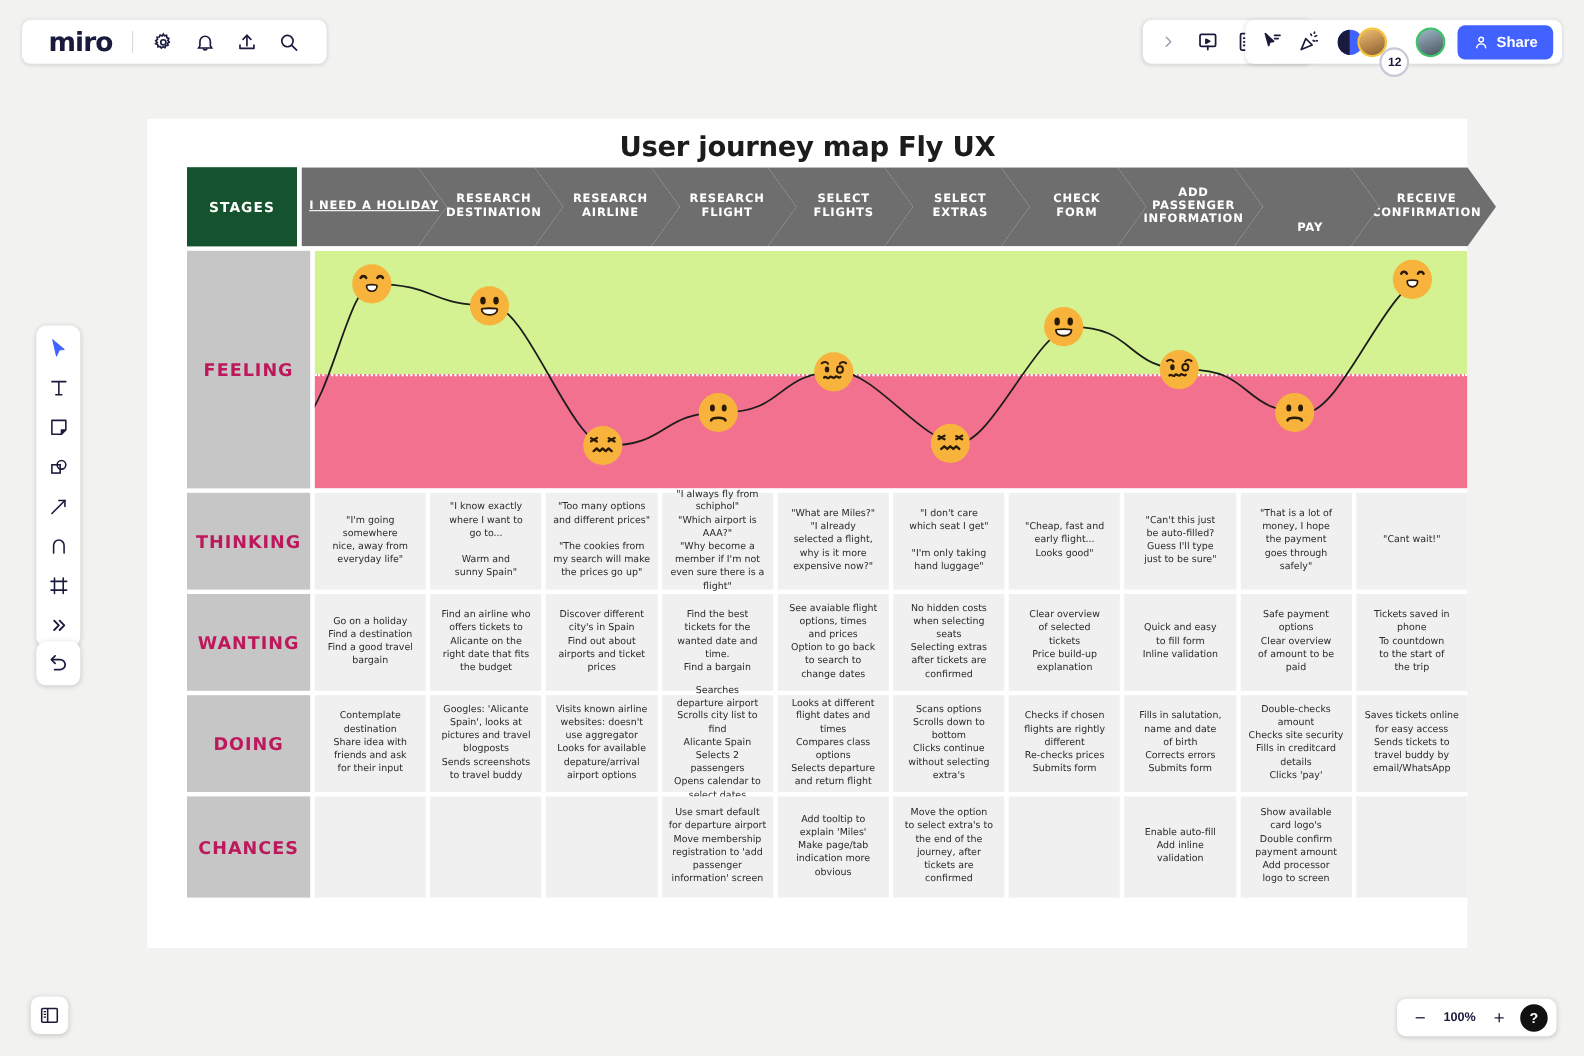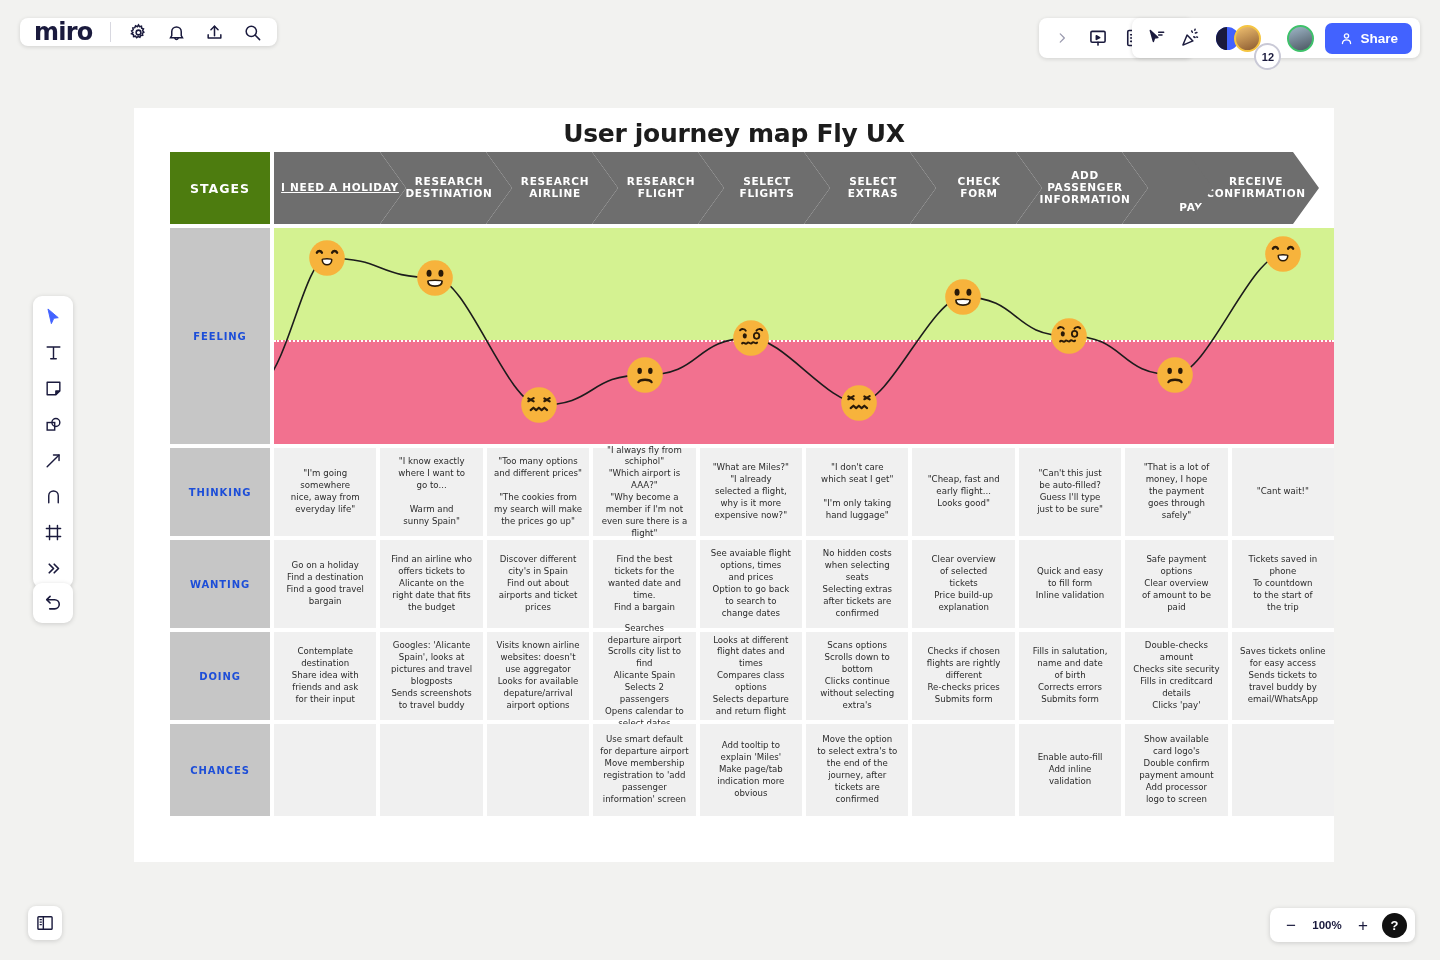--- a/index.html
+++ b/index.html
@@ -8,22 +8,22 @@
     width: 1440px; height: 960px;
     background: #f2f2f0;
     font-family: "Liberation Sans", sans-serif;
     overflow: hidden;
   }
   #app { position: relative; width: 1440px; height: 960px; }
 
   
   .topbar-left {
     position: absolute; left: 20px; top: 18px;
-    height: 28px; background: #fff; border-radius: 8px;
-    display: flex; align-items: center; padding: 0 14px;
+    height: 40px; background: #fff; border-radius: 8px;
+    display: flex; align-items: center; padding: 0 24px;
     box-shadow: 0 1px 4px rgba(0,0,0,.14);
     gap: 16px;
   }
   .miro-logo {
     font-family: "DejaVu Sans", sans-serif;
     font-size: 24px; font-weight: 700; color: #1a1a3d;
     letter-spacing: -0.8px; line-height: 1; padding-right: 2px;
   }
   .tb-div { width: 1px; height: 20px; background: #d8d8e0; }
   .tb-ico { width: 22px; height: 22px; display:flex; align-items:center; justify-content:center; cursor: pointer; }
@@ -100,21 +100,21 @@
     text-align:center; font-family:"DejaVu Sans", sans-serif;
     font-size: 25px; font-weight:700; color:#1c1c1c;
     letter-spacing:-0.3px; padding-top: 11px;
   }
 
   .grid { position:absolute; left:36px; top:44px; width:1164px; }
 
   
   .stage-row { position:relative; height:72px; display:flex; }
   .stage-label {
-    width:100px; height:72px; background:#4d7c0f; color:#fff;
+    width:100px; height:72px; background:#14532d; color:#fff;
     display:flex; align-items:center; justify-content:center;
     font-size:12.5px; font-weight:700; letter-spacing:1px;
     font-family:"DejaVu Sans", sans-serif;
     text-align:center;
   }
   .chev-wrap { position:relative; flex:1; height:72px; margin-left:4px; }
   .chev {
     position:absolute; top:0; height:72px; background:#6e6e6e;
     display:flex; align-items:center; justify-content:center;
     color:#fff; font-size:10.5px; font-weight:700; letter-spacing:.7px;
@@ -129,23 +129,23 @@
   .chev.mid {
     clip-path: polygon(0 0, calc(100% - 26px) 0, 100% 50%, calc(100% - 26px) 100%, 0 100%, 26px 50%);
   }
   .chev.last {
     clip-path: polygon(0 0, calc(100% - 26px) 0, 100% 50%, calc(100% - 26px) 100%, 0 100%, 26px 50%);
   }
 
   
   .feeling-row { display:flex; margin-top:4px; height:216px; }
   .row-label {
-    width:100px; background:#c6c6c6; color:#1d4ed8;
+    width:112px; background:#c6c6c6; color:#be185d;
     display:flex; align-items:center; justify-content:center;
-    font-size:10px; font-weight:700; letter-spacing:.9px;
+    font-size:16px; font-weight:700; letter-spacing:.9px;
     font-family:"DejaVu Sans", sans-serif;
   }
   .feeling-plot { flex:1; margin-left:4px; position:relative; overflow:hidden; }
   .band-green { position:absolute; left:0; top:0; width:100%; height:52%; background:#d4f291; }
   .band-red { position:absolute; left:0; top:52%; width:100%; height:48%; background:#f2718f; }
   .midline { position:absolute; left:0; top:52%; width:100%; height:0;
     border-top: 2px dotted #fff; }
   .feeling-plot svg { position:absolute; left:0; top:0; }
   .emoji {
     position:absolute; width:38px; height:38px; transform: translate(-50%,-50%);
@@ -362,21 +362,21 @@
 FORM</span>
             </div>
             <div class="chev mid" style="left: 742px; width: 132px;">
               <span style="white-space: pre-line;">ADD
 PASSENGER
 INFORMATION</span>
             </div>
             <div class="chev mid" style="left: 848px; width: 132px;">
               <span style="white-space: pre-line; margin-top: 40px;">PAY</span>
             </div>
-            <div class="chev last" style="left: 913px; width: 132px;">
+            <div class="chev last" style="left: 954px; width: 132px;">
               <span style="white-space: pre-line;">RECEIVE
 CONFIRMATION</span>
             </div>
           </div>
       </div>
 
       <div class="feeling-row">
         <div class="row-label">FEELING</div>
         <div class="feeling-plot" id="feeling-plot">
           <div class="band-green"></div>

